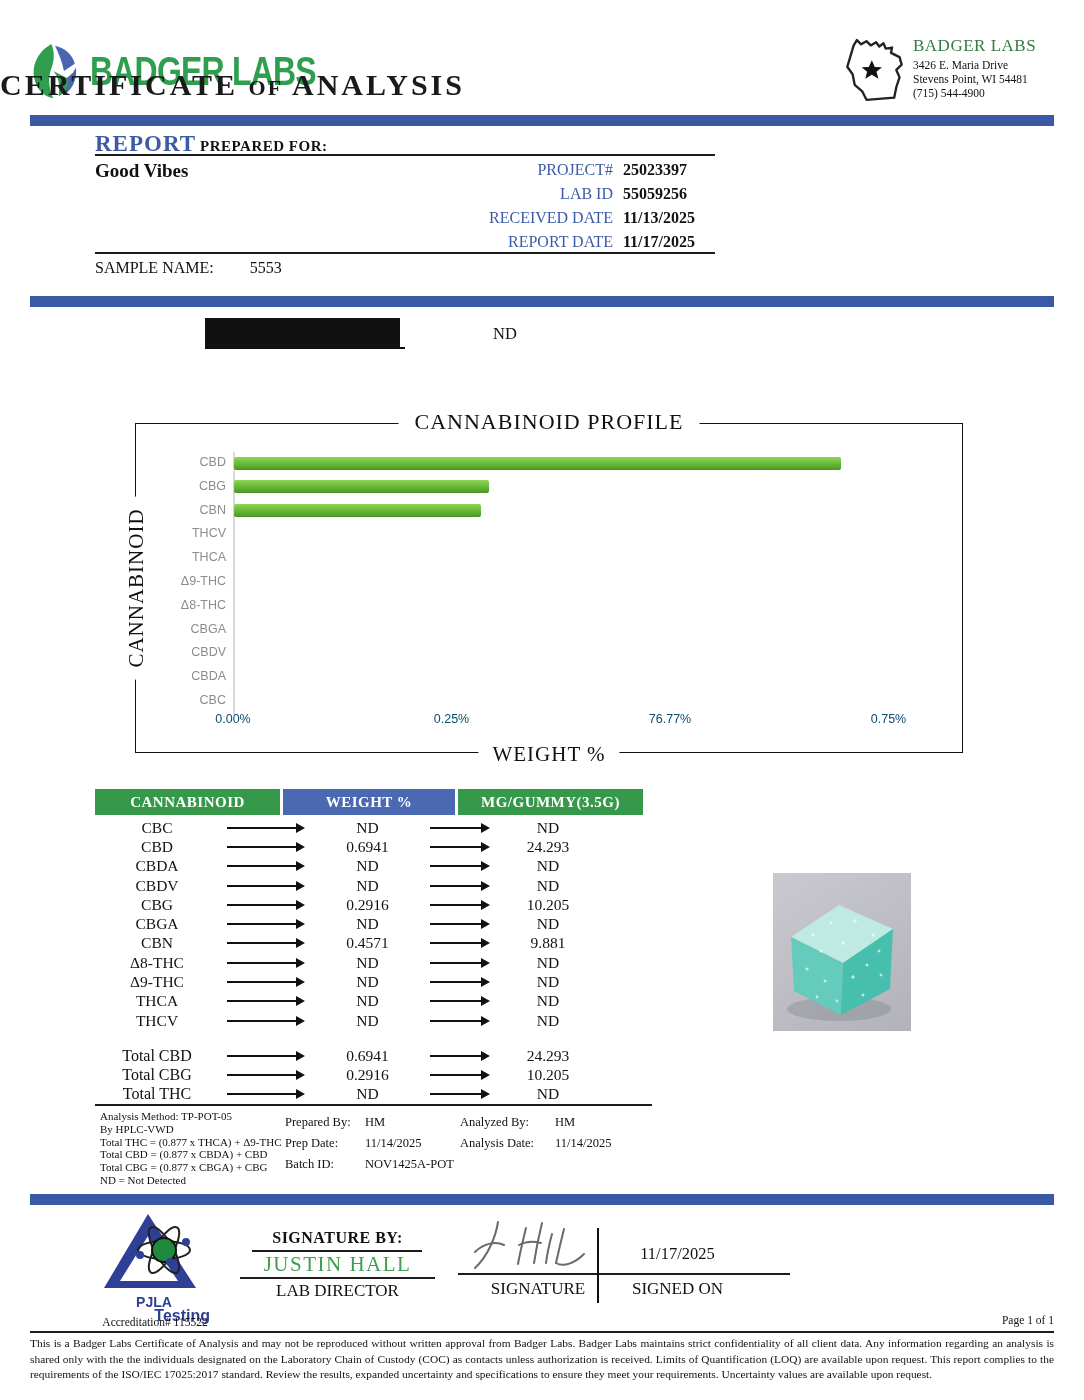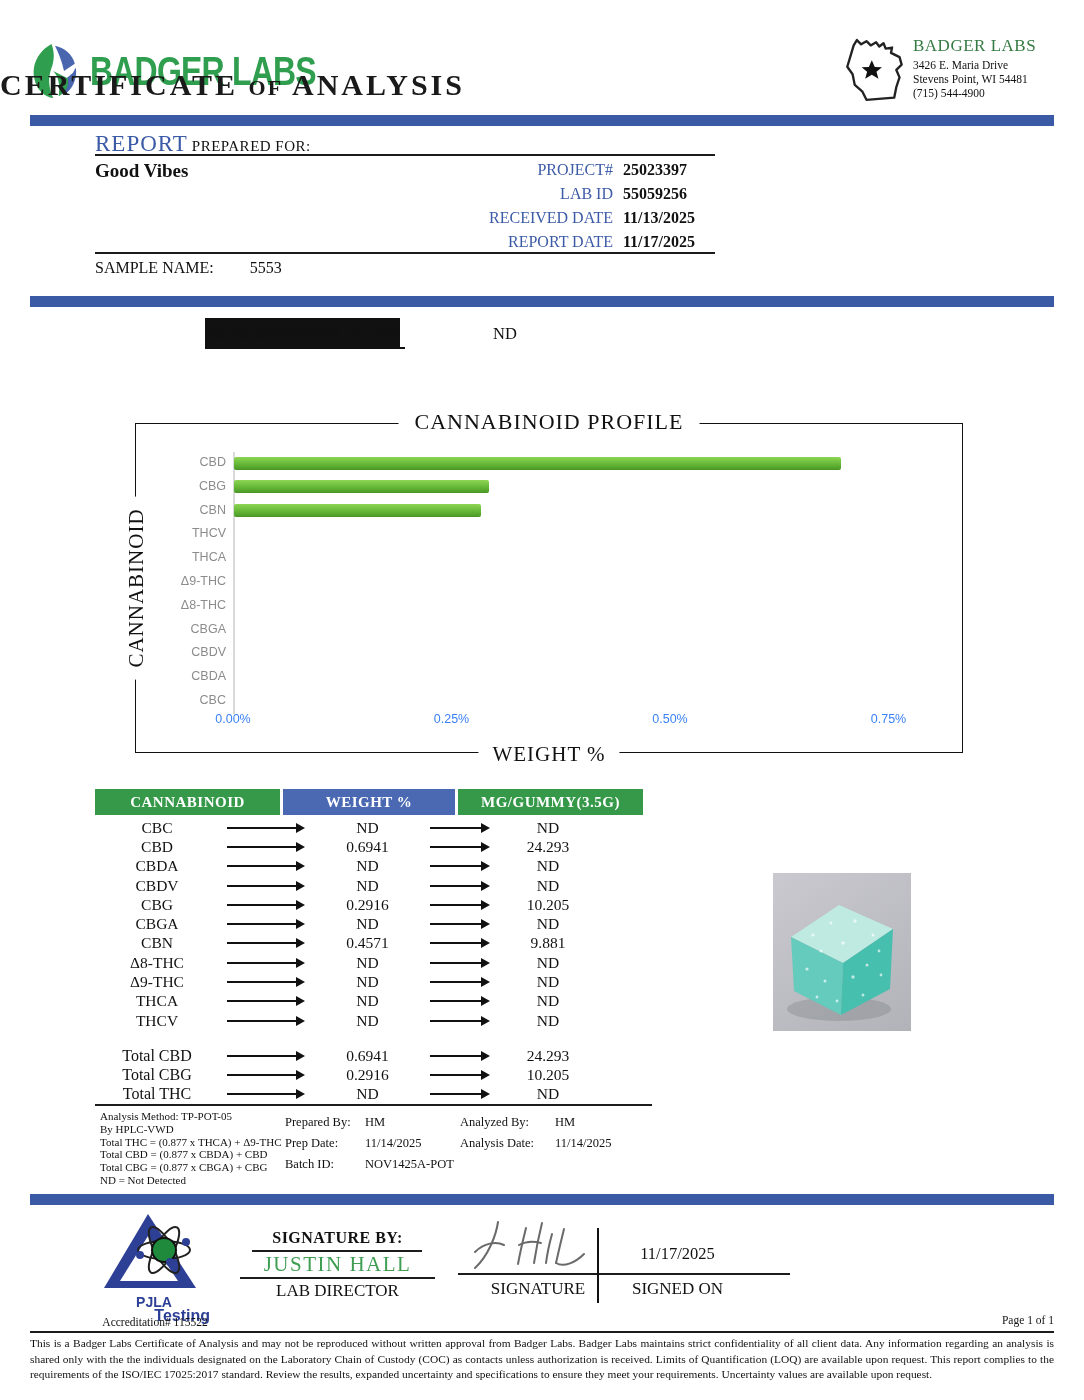--- a/index.html
+++ b/index.html
@@ -13,21 +13,21 @@
   .doc-title{position:absolute;left:0;top:68px;width:1084px;text-align:left;
              font-weight:bold;font-size:30px;letter-spacing:3px;color:#1a1a1a;white-space:nowrap;}
   .doc-title .of{font-size:22px;letter-spacing:2px;}
   .lab-card{position:absolute;left:843px;top:36px;display:flex;gap:6px;align-items:flex-start;}
   .lab-name{color:#357a43;font-size:17px;margin-bottom:2px;letter-spacing:.5px;}
   .lab-addr{font-size:11.5px;line-height:14px;}
 
   .bluebar{position:absolute;left:30px;width:1024px;height:11px;background:#3a5aa5;}
 
   
-  .report-head{position:absolute;left:95px;top:131px;white-space:nowrap;}
+  .report-head{position:absolute;left:95px;top:131px;white-space:nowrap;font-weight:bold;}
   .report-word{color:#3c5ba6;font-size:23px;letter-spacing:1px;}
   .prepared-for{font-size:15px;letter-spacing:.5px;}
   .hline{position:absolute;background:#1c1c1c;}
   .client-name{position:absolute;left:95px;top:160px;font-size:19px;font-weight:bold;}
   .rfields{position:absolute;left:370px;top:158px;width:345px;}
   .rfield{display:flex;line-height:24px;}
   .rfield .lab{flex:1;text-align:right;color:#3c5ba6;font-size:16px;padding-right:10px;}
   .rfield .val{width:92px;font-size:16px;font-weight:bold;}
   .sample-row{position:absolute;left:95px;top:259px;font-size:16px;}
   .sample-row .sv{margin-left:32px;}
@@ -46,21 +46,21 @@
                 padding:0 14px;font-size:21px;letter-spacing:1px;white-space:nowrap;}
   .chart-ylabel{position:absolute;left:0;top:50%;transform:translate(-50%,-50%) rotate(-90deg);
                 background:#fff;padding:0 12px;font-size:21px;letter-spacing:1px;white-space:nowrap;}
   .plot{position:absolute;inset:0;}
   .axis-y{position:absolute;left:97px;top:28px;height:262px;width:1.5px;background:#d9d9d9;}
   .ylab{position:absolute;left:0;width:90px;text-align:right;font-family:"Liberation Sans",sans-serif;
         font-size:12.5px;color:#8c8c8c;}
   .bar{position:absolute;left:98px;height:13px;border-radius:2px;
        background:linear-gradient(#8fd455,#6cbd3c 45%,#4f9f28 90%,#478f24);}
   .xtick{position:absolute;top:288px;transform:translateX(-50%);font-family:"Liberation Sans",sans-serif;
-         font-size:12.5px;color:#3b82f6;}
+         font-size:12.5px;color:#0c4a6e;}
 
   
   .rt-head{position:absolute;left:95px;top:789px;display:grid;grid-template-columns:185px 172px 185px;gap:3px;}
   .rt-head div{height:26px;line-height:26px;text-align:center;color:#fff;font-weight:bold;
                font-size:15px;letter-spacing:.5px;}
   .rt-rows{position:absolute;left:95px;width:560px;}
   .rt-row{display:flex;align-items:center;height:19.3px;}
   .rname{width:124px;text-align:center;font-size:15.5px;}
   .acell{display:flex;align-items:center;justify-content:center;}
   .acell.a1{width:91px;} .acell.a2{width:68px;}
@@ -196,21 +196,21 @@
         <div class="ylab" style="top: 102.4px;">THCV</div>
         <div class="ylab" style="top: 126.2px;">THCA</div>
         <div class="ylab" style="top: 150px;">Δ9-THC</div>
         <div class="ylab" style="top: 173.8px;">Δ8-THC</div>
         <div class="ylab" style="top: 197.6px;">CBGA</div>
         <div class="ylab" style="top: 221.4px;">CBDV</div>
         <div class="ylab" style="top: 245.2px;">CBDA</div>
         <div class="ylab" style="top: 269px;">CBC</div>
         <div class="xtick" style="left: 97px;">0.00%</div>
         <div class="xtick" style="left: 315.5px;">0.25%</div>
-        <div class="xtick" style="left: 534px;">0.50%</div>
+        <div class="xtick" style="left: 534px;">76.77%</div>
         <div class="xtick" style="left: 752.5px;">0.75%</div>
       </div>
   </div>
 
   <div class="rt-head">
       <div style="background: rgb(54, 153, 74);">CANNABINOID</div>
       <div style="background: rgb(74, 105, 178);">WEIGHT %</div>
       <div style="background: rgb(54, 153, 74);">MG/GUMMY(3.5G)</div>
     </div>
   <div class="rt-rows" style="top:818px">

